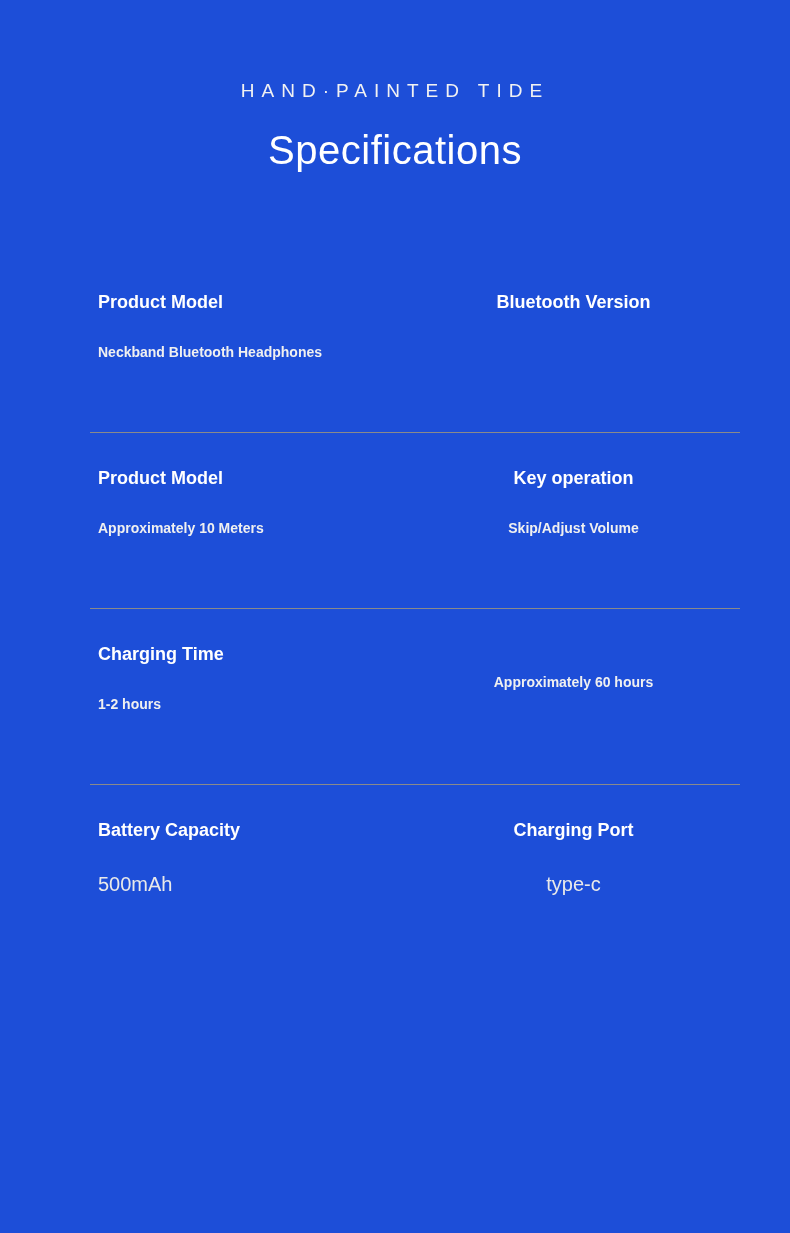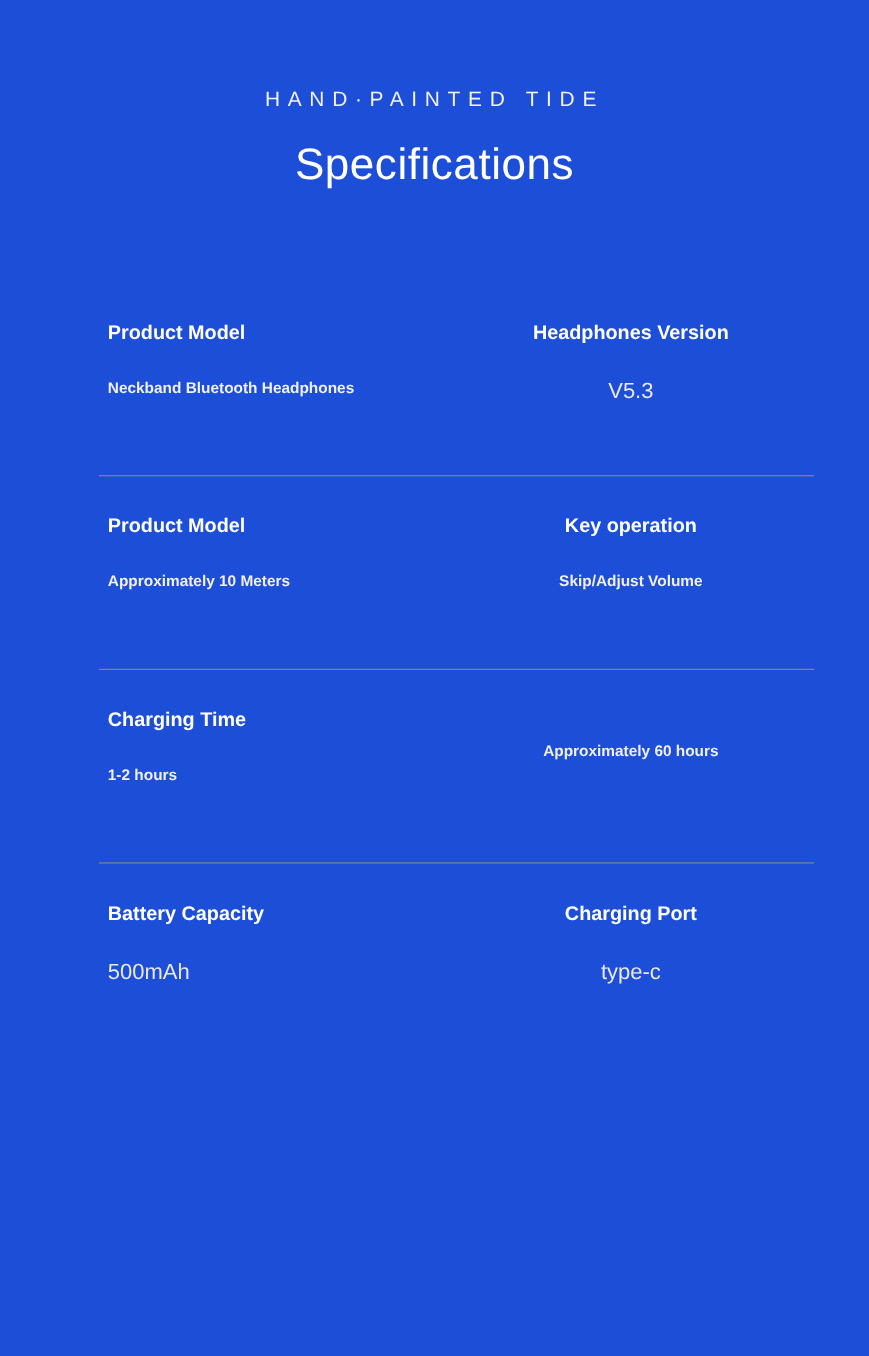--- a/index.html
+++ b/index.html
@@ -115,22 +115,21 @@
   <div class="title">Specifications</div>
 
   <div class="spec-table">
 
     <div class="spec-row row-1">
       <div class="spec-cell left">
         <div class="spec-label">Product Model</div>
         <div class="spec-value">Neckband Bluetooth Headphones</div>
       </div>
       <div class="spec-cell right">
-        <div class="spec-label">Headphones Version</div>
-        <div class="spec-value light">V5.3</div>
+        <div class="spec-label">Bluetooth Version</div>
       </div>
     </div>
     <div class="divider"></div>
     <div class="gap-a"></div>
 
     <div class="spec-row row-2">
       <div class="spec-cell left">
         <div class="spec-label">Product Model</div>
         <div class="spec-value" style="max-width:170px;">Approximately 10 Meters</div>
       </div>

